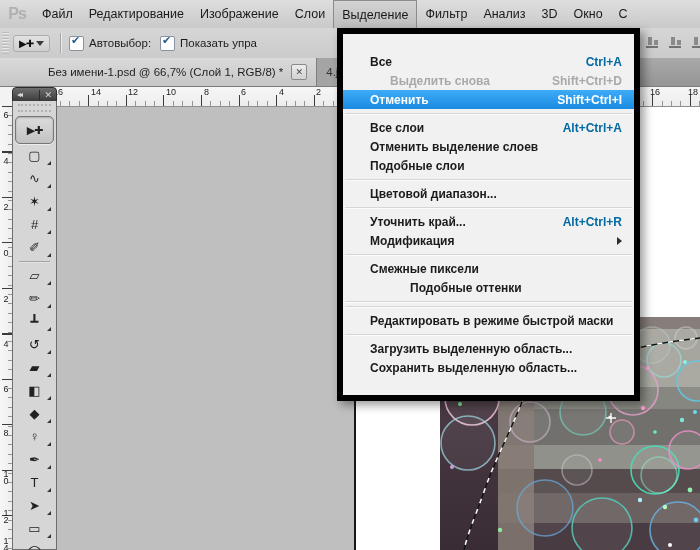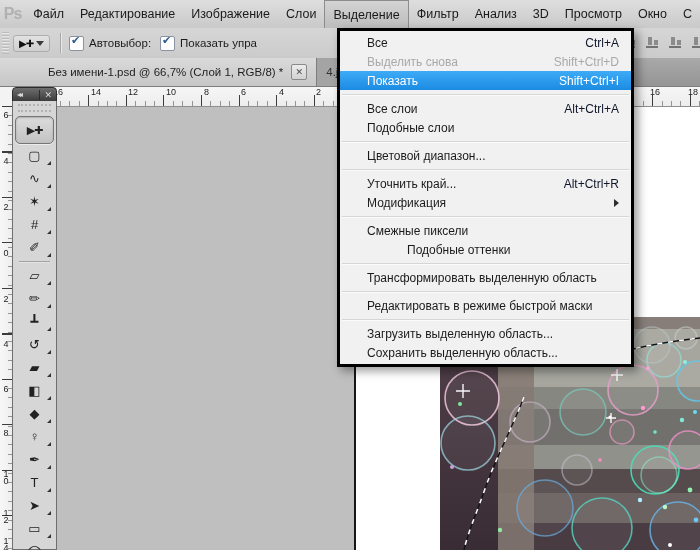--- a/index.html
+++ b/index.html
@@ -91,25 +91,25 @@
     font-size:13px;color:#222;position:relative;}
   .tool .fly{position:absolute;right:3px;bottom:2px;width:0;height:0;
     border-left:4px solid transparent;border-bottom:4px solid #333;}
   .tool.selected{height:26px;background:linear-gradient(#dcdcdc,#c2c2c2);
     border:1px solid #767676;border-radius:5px;
     box-shadow:inset 0 1px 2px rgba(0,0,0,.22),0 1px 0 #ececec;font-size:11px;letter-spacing:-1px;}
   .tool-sep{height:1px;background:#a2a2a2;margin:2px 6px;box-shadow:0 1px 0 #e4e4e4;}
 
   
   .menu{position:absolute;left:337px;top:28px;width:291px;background:#f1f1f1;
-    border:3px solid #000000;box-shadow:4px 4px 9px rgba(0,0,0,.4);padding:2px 0;z-index:50;}
+    border:6px solid #000000;box-shadow:4px 4px 9px rgba(0,0,0,.4);padding:18px 0;z-index:50;font-weight:bold;}
   .m-item{height:19px;display:flex;align-items:center;justify-content:space-between;
     padding:0 12px 0 27px;font-size:12px;color:#1b1b1b;white-space:nowrap;}
-  .m-item .sc{color:#0f172a;}
-  .m-item.disabled,.m-item.disabled .sc{color:#a9a9a9;}
+  .m-item .sc{color:#0369a1;}
+  .m-item.disabled,.m-item.disabled .sc{color:#a9a9a9;margin-left:20px;}
   .m-item.hl{background:linear-gradient(#3dabf6,#1b8be3);color:#fff;}
   .m-item.hl .sc{color:#fff;}
   .m-sep{height:1px;background:#d6d6d6;margin:4px 2px;box-shadow:0 1px 0 #fbfbfb;}
   .sub-arrow{width:0;height:0;border-top:4px solid transparent;border-bottom:4px solid transparent;
     border-left:5px solid #2e2e2e;}
 </style>
 </head>
 <body>
 
 <div class="app">
@@ -118,21 +118,20 @@
     <div class="logo">Ps</div>
     <div class="mb-items">
         <div class="mb-item">Файл</div>
         <div class="mb-item">Редактирование</div>
         <div class="mb-item">Изображение</div>
         <div class="mb-item">Слои</div>
         <div class="mb-item active">Выделение</div>
         <div class="mb-item">Фильтр</div>
         <div class="mb-item">Анализ</div>
         <div class="mb-item">3D</div>
-        <div class="mb-item">Просмотр</div>
         <div class="mb-item">Окно</div>
         <div class="mb-item">С</div>
       </div>
   </div>
 
   <div class="optionsbar">
     <div class="ob-grip"></div>
     <div class="tool-preview">
       <span class="tg">▶✚</span>
       <span class="caret"></span>
@@ -307,29 +306,33 @@
   <div class="menu">
       <div class="m-item">
         <div style="display: inline;">Все</div>
         <div class="sc" style="display: inline;">Ctrl+A</div>
       </div>
       <div class="m-item disabled">
         <div style="display: inline;">Выделить снова</div>
         <div class="sc" style="display: inline;">Shift+Ctrl+D</div>
       </div>
       <div class="m-item hl">
-        <div style="display: inline;">Показать</div>
+        <div style="display: inline;">Отменить</div>
         <div class="sc" style="display: inline;">Shift+Ctrl+I</div>
       </div>
       <div class="m-sep"></div>
       <div class="m-item">
         <div style="display: inline;">Все слои</div>
         <div class="sc" style="display: inline;">Alt+Ctrl+A</div>
       </div>
       <div class="m-item">
+        <div style="display: inline;">Отменить выделение слоев</div>
+        <div class="sc" style="display: inline;"></div>
+      </div>
+      <div class="m-item">
         <div style="display: inline;">Подобные слои</div>
         <div class="sc" style="display: inline;"></div>
       </div>
       <div class="m-sep"></div>
       <div class="m-item">
         <div style="display: inline;">Цветовой диапазон...</div>
         <div class="sc" style="display: inline;"></div>
       </div>
       <div class="m-sep"></div>
       <div class="m-item">
@@ -343,24 +346,20 @@
       <div class="m-sep"></div>
       <div class="m-item">
         <div style="display: inline;">Смежные пиксели</div>
         <div class="sc" style="display: inline;"></div>
       </div>
       <div class="m-item">
         <div style="display: inline; margin-left: 40px;">Подобные оттенки</div>
         <div class="sc" style="display: inline;"></div>
       </div>
       <div class="m-sep"></div>
-      <div class="m-item">
-        <div style="display: inline;">Трансформировать выделенную область</div>
-        <div class="sc" style="display: inline;"></div>
-      </div>
       <div class="m-sep"></div>
       <div class="m-item">
         <div style="display: inline;">Редактировать в режиме быстрой маски</div>
         <div class="sc" style="display: inline;"></div>
       </div>
       <div class="m-sep"></div>
       <div class="m-item">
         <div style="display: inline;">Загрузить выделенную область...</div>
         <div class="sc" style="display: inline;"></div>
       </div>

